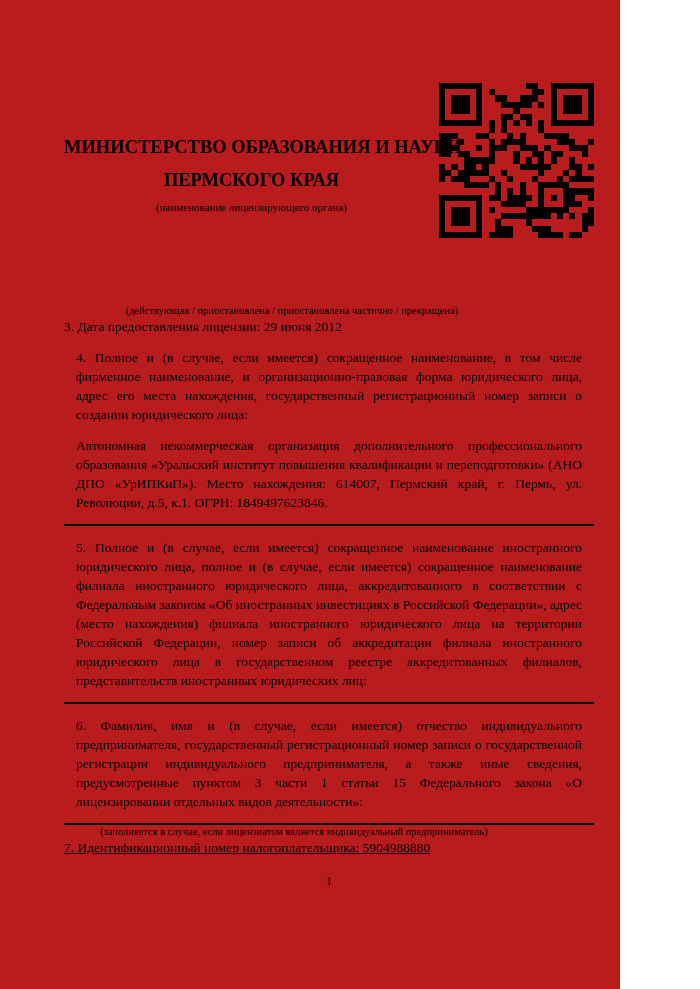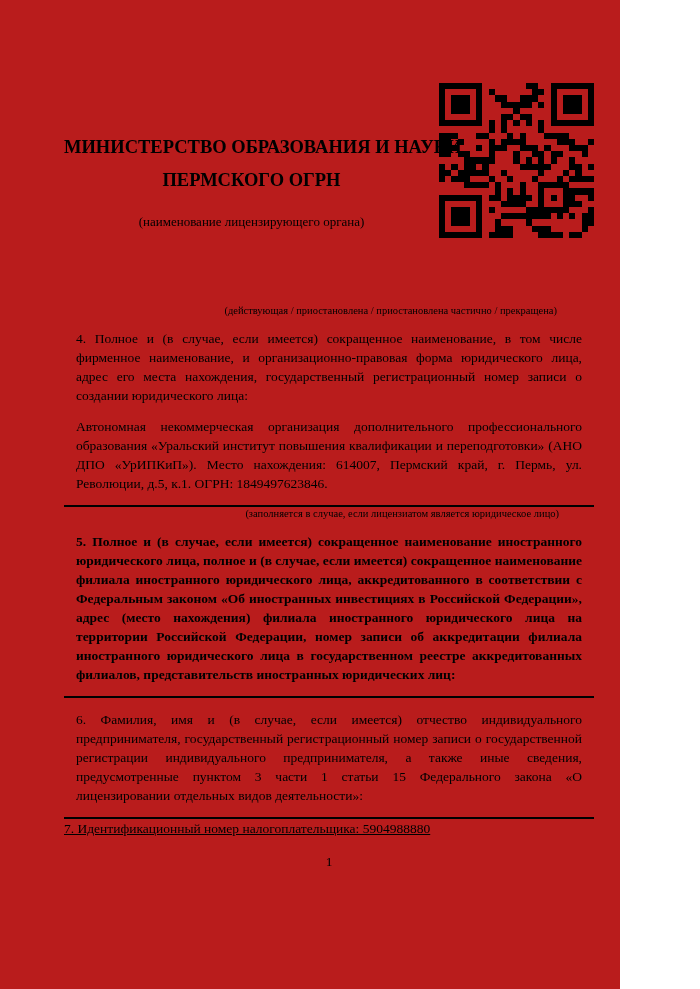--- a/index.html
+++ b/index.html
@@ -11,47 +11,47 @@
     background:#b91c1c;
     color:#000000;
     font-family:"Liberation Serif","DejaVu Serif",serif;
     font-size:13.5px;
     line-height:19px;
     overflow:hidden;
   }
   .header-row { display:flex; align-items:flex-start; padding-top:83px; }
   .ministry { flex:1 1 auto; text-align:center; padding-top:48px; min-width:0; }
   .ministry-name { font-weight:bold; font-size:18.5px; line-height:33px; white-space:nowrap; }
-  .ministry-caption { font-size:13px; line-height:13px; margin-top:18px; }
+  .ministry-caption { font-size:11px; line-height:13px; margin-top:4px; }
   .qr-box { flex:0 0 auto; width:155px; height:157px; }
   .doc-title { text-align:center; margin-top:64px; }
   .doc-title div { line-height:19px; }
   p.field { margin:0; }
   p.q { margin:12px; text-align:justify; }
   .mt-item1 { margin-top:28px; }
   .mt-item2 { margin-top:20px; }
   .mt-item3 { margin-top:13px; }
   .mt-item4 { margin-top:10px; }
-  .mt-item5 { margin-top:13px;font-weight:bold; }
+  .mt-item5 { margin-top:13px; }
   .mt-item6 { margin-top:16px; }
   .mt-item7 { margin-top:28px;text-decoration:underline; }
   .rule { border:0; border-top:2px solid #000000; margin:3px 0 0 0; height:0; }
-  .caption { font-size:10.5px; line-height:13px; text-align:right; transform:translateX(-35px); }
+  .caption { font-size:10.5px; line-height:13px; text-align:center; transform:translateX(-35px); }
   .caption-status { transform:translateX(-37px); }
   .page-number { text-align:center; margin-top:14px; }
 </style>
 </head>
 <body>
 
 <div class="page">
 
   <div class="header-row">
     <div class="ministry">
       <div class="ministry-name">МИНИСТЕРСТВО ОБРАЗОВАНИЯ И НАУКИ</div>
-      <div class="ministry-name">ПЕРМСКОГО ОГРН</div>
+      <div class="ministry-name">ПЕРМСКОГО КРАЯ</div>
       <div class="ministry-caption">(наименование лицензирующего органа)</div>
     </div>
     <div class="qr-box"><svg viewBox="0 0 25 25" width="155" height="155" shape-rendering="crispEdges" fill="#000000">
           <rect x="0" y="0" width="1" height="1"></rect>
           <rect x="1" y="0" width="1" height="1"></rect>
           <rect x="2" y="0" width="1" height="1"></rect>
           <rect x="3" y="0" width="1" height="1"></rect>
           <rect x="4" y="0" width="1" height="1"></rect>
           <rect x="5" y="0" width="1" height="1"></rect>
           <rect x="6" y="0" width="1" height="1"></rect>
@@ -353,29 +353,30 @@
           <rect x="22" y="24" width="1" height="1"></rect>
         </svg></div>
   </div>
 
   <div class="doc-title">
   </div>
 
   <div class="caption caption-status">(действующая / приостановлена / приостановлена частично / прекращена)</div>
 
 
+  <p class="field mt-item3">3. Дата предоставления лицензии: 29 июня 2012</p>
 
   <p class="q mt-item4">4. Полное и (в случае, если имеется) сокращенное наименование, в том числе фирменное наименование, и организационно-правовая форма юридического лица, адрес его места нахождения, государственный регистрационный номер записи о создании юридического лица:</p>
   <p class="q">Автономная некоммерческая организация дополнительного профессионального образования «Уральский институт повышения квалификации и переподготовки» (АНО ДПО «УрИПКиП»). Место нахождения: 614007, Пермский край, г. Пермь, ул. Революции, д.5, к.1. ОГРН: 1849497623846.</p>
   <div class="rule"></div>
-  <div class="caption">(заполняется в случае, если лицензиатом является юридическое лицо)</div>
 
   <p class="q mt-item5">5. Полное и (в случае, если имеется) сокращенное наименование иностранного юридического лица, полное и (в случае, если имеется) сокращенное наименование филиала иностранного юридического лица, аккредитованного в соответствии с Федеральным законом «Об иностранных инвестициях в Российской Федерации», адрес (место нахождения) филиала иностранного юридического лица на территории Российской Федерации, номер записи об аккредитации филиала иностранного юридического лица в государственном реестре аккредитованных филиалов, представительств иностранных юридических лиц:</p>
   <div class="rule"></div>
 
   <p class="q mt-item6">6. Фамилия, имя и (в случае, если имеется) отчество индивидуального предпринимателя, государственный регистрационный номер записи о государственной регистрации индивидуального предпринимателя, а также иные сведения, предусмотренные пунктом 3 части 1 статьи 15 Федерального закона «О лицензировании отдельных видов деятельности»:</p>
   <div class="rule"></div>
+  <div class="caption">(заполняется в случае, если лицензиатом является индивидуальный предприниматель)</div>
 
   <p class="field mt-item7">7. Идентификационный номер налогоплательщика: 5904988880</p>
 
   <div class="page-number">1</div>
 
 </div>
 
 </body></html>

